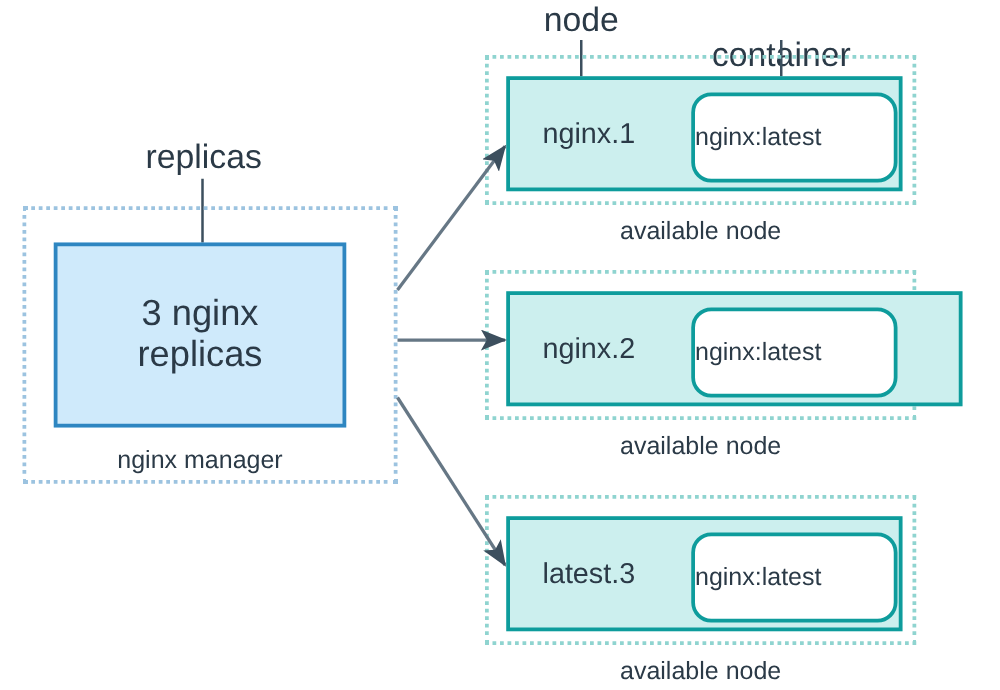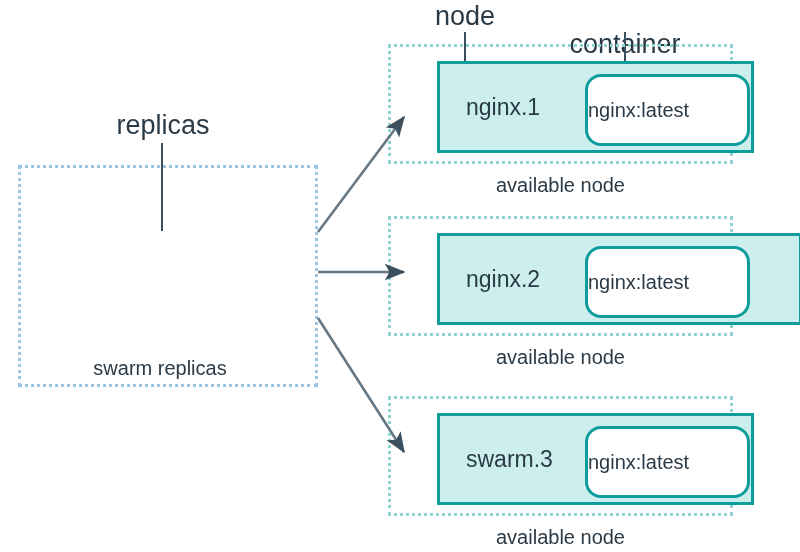--- a/index.html
+++ b/index.html
@@ -63,21 +63,20 @@
   }
 
   
   .node-group {
     border: 3px dotted #8fd4d0;
     background: transparent;
   }
   .task-box {
     border: 3px solid #0e9c9c;
     background: #ccefee;
-    margin-left: 32px;
   }
   .task-label {
     color: #2b3a47;
     font-size: 23px;
     line-height: 1;
     position: absolute;
     left: 26px;
     top: 50%;
     transform: translateY(-50%);
     white-space: nowrap;
@@ -122,22 +121,26 @@
   <div class="abs leader" style="left:161px; top:143px; height:88px;"></div>
 
   <div class="abs anno-label" style="left:405px; top:3px; width:120px;">node</div>
   <div class="abs leader" style="left:464px; top:32px; height:50px;"></div>
 
   <div class="abs anno-label" style="left:545px; top:3px; width:160px;margin-top:28px;">container</div>
   <div class="abs leader" style="left:624px; top:32px; height:55px;"></div>
 
   <div class="abs swarm-group" style="left:18px; top:165px; width:300px; height:222px;">
 
+    <div class="abs service-box" style="left:22px; top:26px; width:234px; height:148px;">
+      <div class="service-text">3 nginx
+replicas</div>
+    </div>
 
-    <div class="abs caption" style="left:0; top:190px; width:278px;">swarm replicas</div>
+    <div class="abs caption" style="left:0; top:190px; width:278px;">nginx manager</div>
   </div>
 
   <div class="abs node-group" style="left:388px; top:44px; width:345px; height:120px;">
     <div class="abs task-box" style="left:14px; top:14px; width:317px; height:92px;">
       <div class="task-label">nginx.1</div>
       <div class="abs container-box" style="left:145px; top:10px; width:165px; height:72px;">
         <div class="container-label">nginx:latest</div>
       </div>
     </div>
   </div>
@@ -148,21 +151,21 @@
       <div class="task-label">nginx.2</div>
       <div class="abs container-box" style="left:145px; top:10px; width:165px; height:72px;">
         <div class="container-label">nginx:latest</div>
       </div>
     </div>
   </div>
   <div class="abs caption" style="left:388px; top:347px; width:345px;">available node</div>
 
   <div class="abs node-group" style="left:388px; top:396px; width:345px; height:120px;">
     <div class="abs task-box" style="left:14px; top:14px; width:317px; height:92px;">
-      <div class="task-label">swarm.3</div>
+      <div class="task-label">latest.3</div>
       <div class="abs container-box" style="left:145px; top:10px; width:165px; height:72px;">
         <div class="container-label">nginx:latest</div>
       </div>
     </div>
   </div>
   <div class="abs caption" style="left:388px; top:527px; width:345px;">available node</div>
 
   <svg id="arrows" viewBox="0 0 800 552">
     <defs>
       <marker id="ah" markerWidth="9" markerHeight="9" refX="7.4" refY="3.2" orient="auto" markerUnits="strokeWidth">

